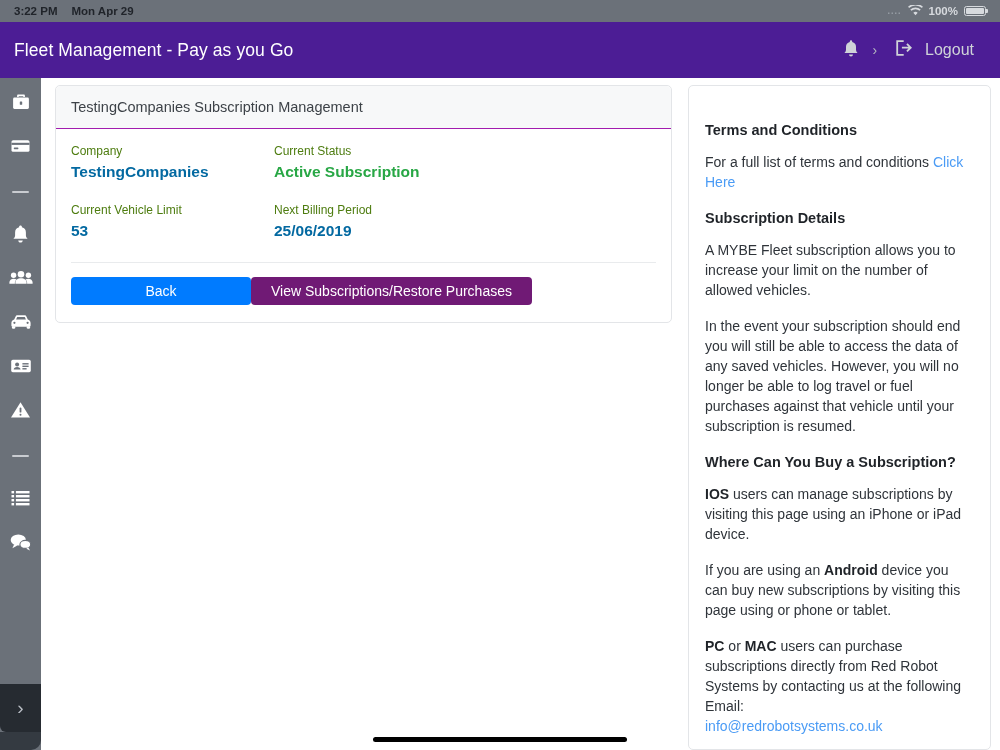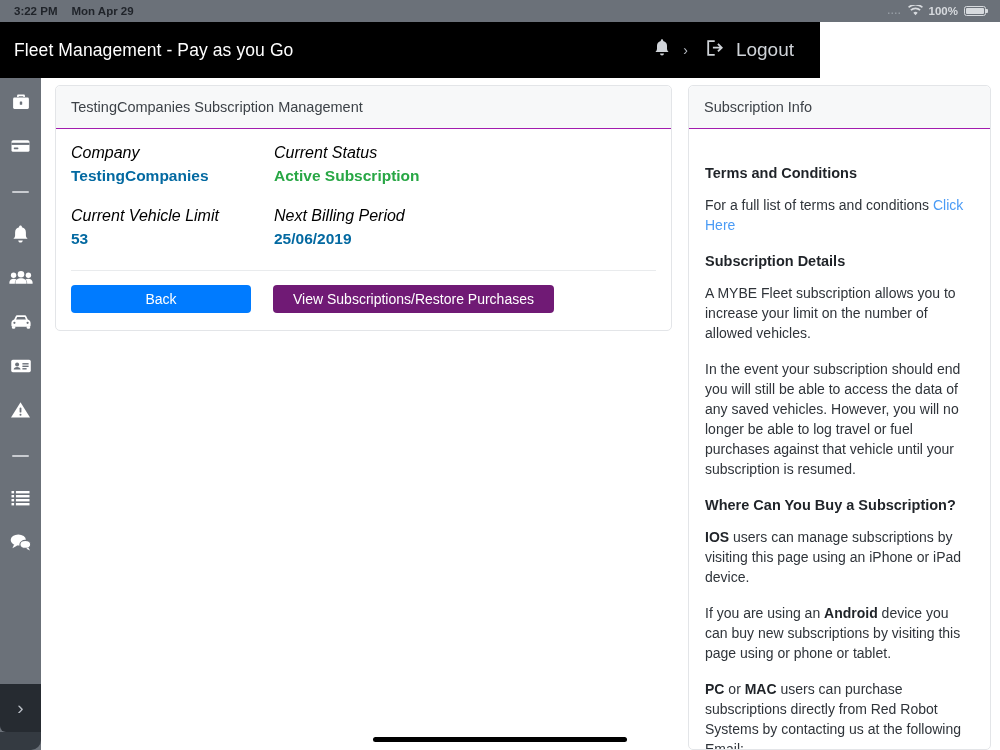--- a/index.html
+++ b/index.html
@@ -31,30 +31,30 @@
   }
   .batt::after {
     content: ""; position: absolute; top: 2.2px; right: -3px;
     width: 2px; height: 4px; background: #d7dade; border-radius: 0 1px 1px 0;
   }
   .batt i { display: block; position: absolute; top: 1px; left: 1px; bottom: 1px; right: 1px; background: #d7dade; border-radius: 1px; }
 
   
   .app-header {
     position: absolute; top: 22px; left: 0;
-    width: 820px; height: 56px;
-    background: #000000;
+    width: 1000px; height: 56px;
+    background: #4c1d95;
     display: flex; align-items: center;
     padding: 0 16px 0 14px;
   }
   .app-title { color: #ffffff; font-size: 17.5px; letter-spacing: .1px; }
   .header-right { margin-left: auto; display: flex; align-items: center; gap: 0; }
   .hdr-btn {
     display: flex; align-items: center; gap: 9px;
-    color: #cfd3d8; padding: 6px 10px; font-size: 19px;
+    color: #cfd3d8; padding: 6px 10px; font-size: 16px;
   }
   .chev-small { color: #b6bbc2; font-size: 14px; padding: 6px 8px 6px 2px; }
 
   
   .sidebar {
     position: absolute; top: 78px; left: 0;
     width: 41px; height: 672px;
     background: #6b7179;
   }
   .side-icons { padding-top: 4px; }
@@ -87,26 +87,26 @@
   }
   .card-head {
     background: #f7f8f9; border-bottom: 1px solid #a21caf;
     border-radius: 5px 5px 0 0;
     padding: 13px 15px; font-size: 14.5px; color: #3d4248;
   }
   .card-left { left: 14px; top: 7px; width: 617px; }
   .card-body { padding: 15px 15px 17px 15px; }
 
   .field-grid { display: grid; grid-template-columns: 203px 1fr; row-gap: 0; }
-  .f-label { font-size: 16px; color: #000000; padding-bottom: 5px; font-style: italic; }
+  .f-label { font-size: 12px; color: #4d7c0f; padding-bottom: 5px; }
   .f-value { font-size: 15.5px; font-weight: bold; color: #0369a1; padding-bottom: 22px; }
   .f-value.green { color: #28a745; }
 
   .btn-sep { border-top: 1px solid #e9ebed; margin: 0 0 14px 0; }
-  .btn-row { display: flex; gap: 22px; }
+  .btn-row { display: flex; }
   .btn {
     border: none; border-radius: 4px;
     color: #ffffff; font-size: 14px;
     font-family: "Liberation Sans", sans-serif;
     height: 28px; display: flex; align-items: center; justify-content: center;
     cursor: pointer;
   }
   .btn-back { background: #007bff; width: 180px; }
   .btn-view { background: #701a75; width: 281px; }
 
@@ -316,21 +316,20 @@
       <div class="btn-sep"></div>
 
       <div class="btn-row">
         <button class="btn btn-back">Back</button>
         <button class="btn btn-view">View Subscriptions/Restore Purchases</button>
       </div>
     </div>
   </div>
 
   <div class="card card-right">
-    <div class="card-head">Subscription Info</div>
     <div class="info-body">
 
       <div class="info-h">Terms and Conditions</div>
       <div class="info-p">
         <span>For a full list of terms and conditions </span><span class="link">Click Here</span>
       </div>
 
       <div class="info-h">Subscription Details</div>
       <div class="info-p">A MYBE Fleet subscription allows you to increase your limit on the number of allowed vehicles.</div>
       <div class="info-p">In the event your subscription should end you will still be able to access the data of any saved vehicles. However, you will no longer be able to log travel or fuel purchases against that vehicle until your subscription is resumed.</div>

